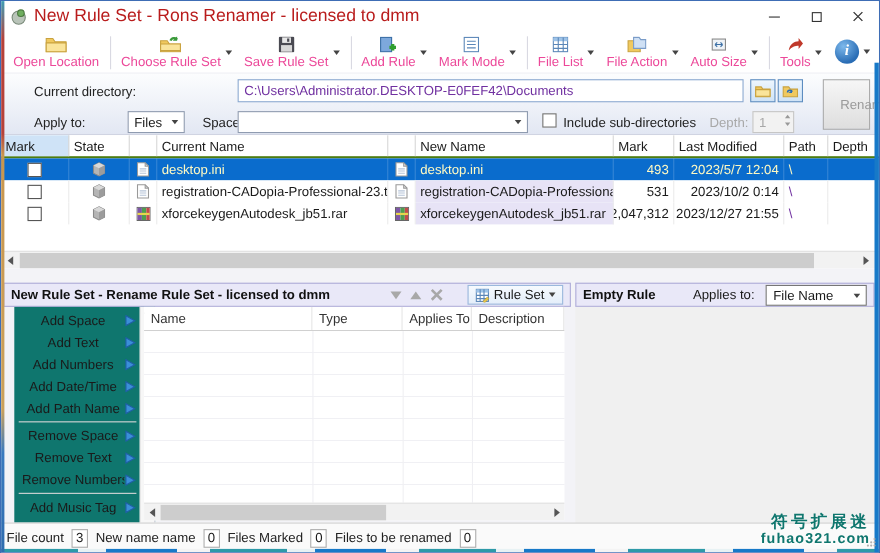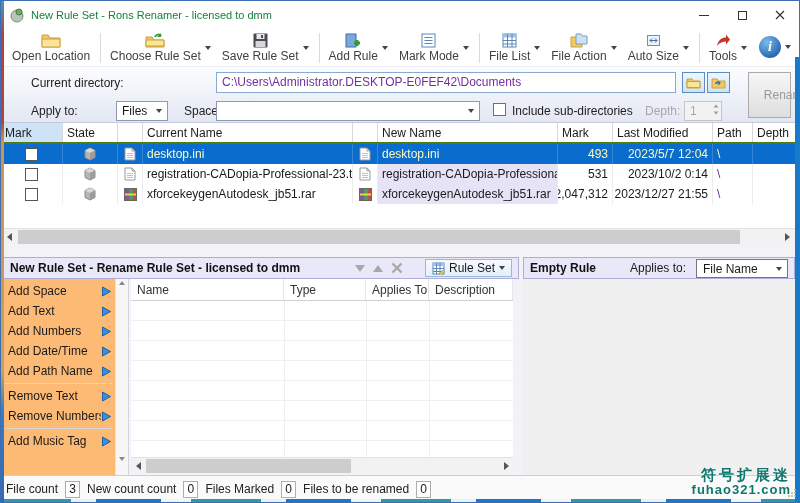--- a/index.html
+++ b/index.html
@@ -10,32 +10,32 @@
   
   .edge-left { position:absolute; left:0; top:0; width:3px; height:100%; z-index:50;
     background: linear-gradient(180deg,#3d9db5 0%,#b5413a 7%,#b5413a 24%,#c8964e 28%,#caa05a 74%,#3a7abf 82%,#2f6cae 100%); }
   .edge-right { position:absolute; right:0; top:56px; width:4px; height:100%; z-index:50; background:#1779c8; }
   .edge-bottom { position:absolute; left:0; bottom:0; width:100%; height:3px; z-index:49;
     background: repeating-linear-gradient(90deg,#2e9aa8 0 70px,#e8f2f4 70px 95px,#1779c8 95px 160px,#f4f4f4 160px 190px); }
 
   
   .titlebar { position:absolute; top:0; left:0; right:0; height:28px; background:#fff;
               display:flex; align-items:center; padding-left:8px; }
-  .title { margin-left:6px; font-size:11px; color:#15803d; }
+  .title { margin-left:6px; font-size:16px; color:#b91c1c; }
   .wctrls { position:absolute; right:0; top:0; height:28px; display:flex; }
   .wbtn { width:38px; height:28px; display:flex; align-items:center; justify-content:center; cursor:pointer; }
   .min-glyph { width:10px; height:1px; background:#333; display:block; }
   .max-glyph { width:9px; height:9px; border:1px solid #333; display:block; }
 
   
   .toolbar { position:absolute; top:28px; left:0; right:0; height:38px; background:#fff;
              display:flex; align-items:center; padding-left:6px; border-bottom:1px solid #ececf2; }
   .tbtn { display:flex; align-items:center; padding:2px 5px; margin-right:1px; border-radius:2px; cursor:pointer; }
   .tcol { display:flex; flex-direction:column; align-items:center; gap:1px; }
-  .tlabel { font-size:12px; color:#404040; white-space:nowrap;text-align:center; }
+  .tlabel { font-size:12px; color:#ec4899; white-space:nowrap;text-align:center; }
   .tsep { width:1px; height:30px; background:#d9d9e2; margin:0 4px; }
   .dd { width:0; height:0; border-left:3px solid transparent; border-right:3px solid transparent;
         border-top:4px solid #444; margin-left:4px; }
   .info-wrap { position:absolute; right:8px; top:7px; display:flex; align-items:center; cursor:pointer; }
   .info-circle { width:22px; height:22px; border-radius:50%;
      background: radial-gradient(circle at 35% 28%, #7db9ec, #2a6db5 70%);
      color:#fff; font-weight:bold; font-style:italic; font-family:"Liberation Serif",serif;
      text-align:center; line-height:22px; font-size:14px; }
 
   
@@ -97,22 +97,22 @@
   .gray-tri-d{width:0;height:0;border-left:5px solid transparent;border-right:5px solid transparent;border-top:7px solid #a8a8a8;margin:0 4px;cursor:pointer;}
   .gray-tri-u{width:0;height:0;border-left:5px solid transparent;border-right:5px solid transparent;border-bottom:7px solid #a8a8a8;margin:0 4px;cursor:pointer;}
   .ruleset-btn { display:flex; align-items:center; gap:4px; border:1px solid #9ab8dc;
                  background:linear-gradient(180deg,#f6fafe,#e4eefa); padding:1px 6px; margin-left:18px;
                  cursor:pointer; height:18px; }
   .applies-select { position:absolute; right:6px; top:1px; width:92px; height:19px; background:#fff;
                     border:1px solid #767676; display:flex; align-items:center; padding-left:6px; cursor:pointer; }
   .applies-select .tri-d { position:absolute; right:5px; }
 
   
-  .rulelist { position:absolute; left:0; top:278px; width:128px; height:198px; background:#fdba74;
-              border-right:1px solid #d5d5dd; }
+  .rulelist { position:absolute; left:12px; top:278px; width:128px; height:198px; background:#0f766e;
+              border-right:1px solid #d5d5dd;text-align:center; }
   .rl-inner { position:absolute; left:0; top:0; width:115px; padding-top:2px; }
   .rl-item { height:20px; display:flex; align-items:center; padding:0 4px 0 7px; cursor:pointer; }
   .rl-item span.txt { flex:1; font-size:12px; white-space:nowrap; overflow:hidden; }
   .rl-sep { height:1px; background:#d8d8d8; margin:2px 4px; }
   .rl-scroll { position:absolute; right:0; top:0; width:13px; height:100%; background:#f7f7f7;
                border-left:1px solid #e4e4e4; }
   .rl-scroll .up { position:absolute; top:2px; left:3px; }
   .rl-scroll .down { position:absolute; bottom:16px; left:3px; }
   .rl-scroll .tri-u, .rl-scroll .tri-d { border-left-width:3px; border-right-width:3px;
       border-bottom-color:#8a8a8a; border-top-color:#8a8a8a; }
@@ -522,20 +522,26 @@
           </svg>
       </div>
       <div class="rl-item">
         <span class="txt">Add Path Name</span>
         <svg width="11" height="11">
             <path d="M1.5 1l8 4.5-8 4.5z" fill="#3b8fd8" stroke="#1f5fa8"></path>
           </svg>
       </div>
       <div class="rl-sep"></div>
       <div class="rl-item">
+        <span class="txt">Remove Space</span>
+        <svg width="11" height="11">
+            <path d="M1.5 1l8 4.5-8 4.5z" fill="#3b8fd8" stroke="#1f5fa8"></path>
+          </svg>
+      </div>
+      <div class="rl-item">
         <span class="txt">Remove Text</span>
         <svg width="11" height="11">
             <path d="M1.5 1l8 4.5-8 4.5z" fill="#3b8fd8" stroke="#1f5fa8"></path>
           </svg>
       </div>
       <div class="rl-item">
         <span class="txt">Remove Numbers</span>
         <svg width="11" height="11">
             <path d="M1.5 1l8 4.5-8 4.5z" fill="#3b8fd8" stroke="#1f5fa8"></path>
           </svg>
@@ -575,21 +581,21 @@
           <span class="tri-r"></span>
         </span>
     </div>
   </div>
 
   <div class="rightpanel"></div>
 
   <div class="statusbar">
     <span class="st-label">File count</span>
     <span class="st-val">3</span>
-    <span class="st-label">New count count</span>
+    <span class="st-label">New name name</span>
     <span class="st-val">0</span>
     <span class="st-label">Files Marked</span>
     <span class="st-val">0</span>
     <span class="st-label">Files to be renamed</span>
     <span class="st-val">0</span>
   </div>
 
   <div class="watermark">
     <div class="wm1">符号扩展迷</div>
     <div class="wm2">fuhao321.com</div>

